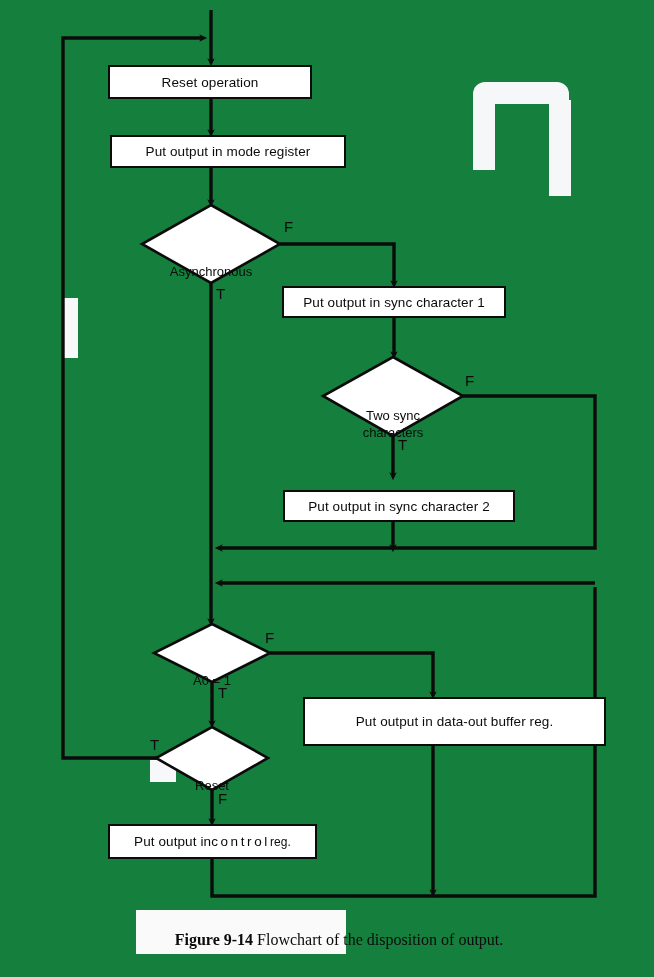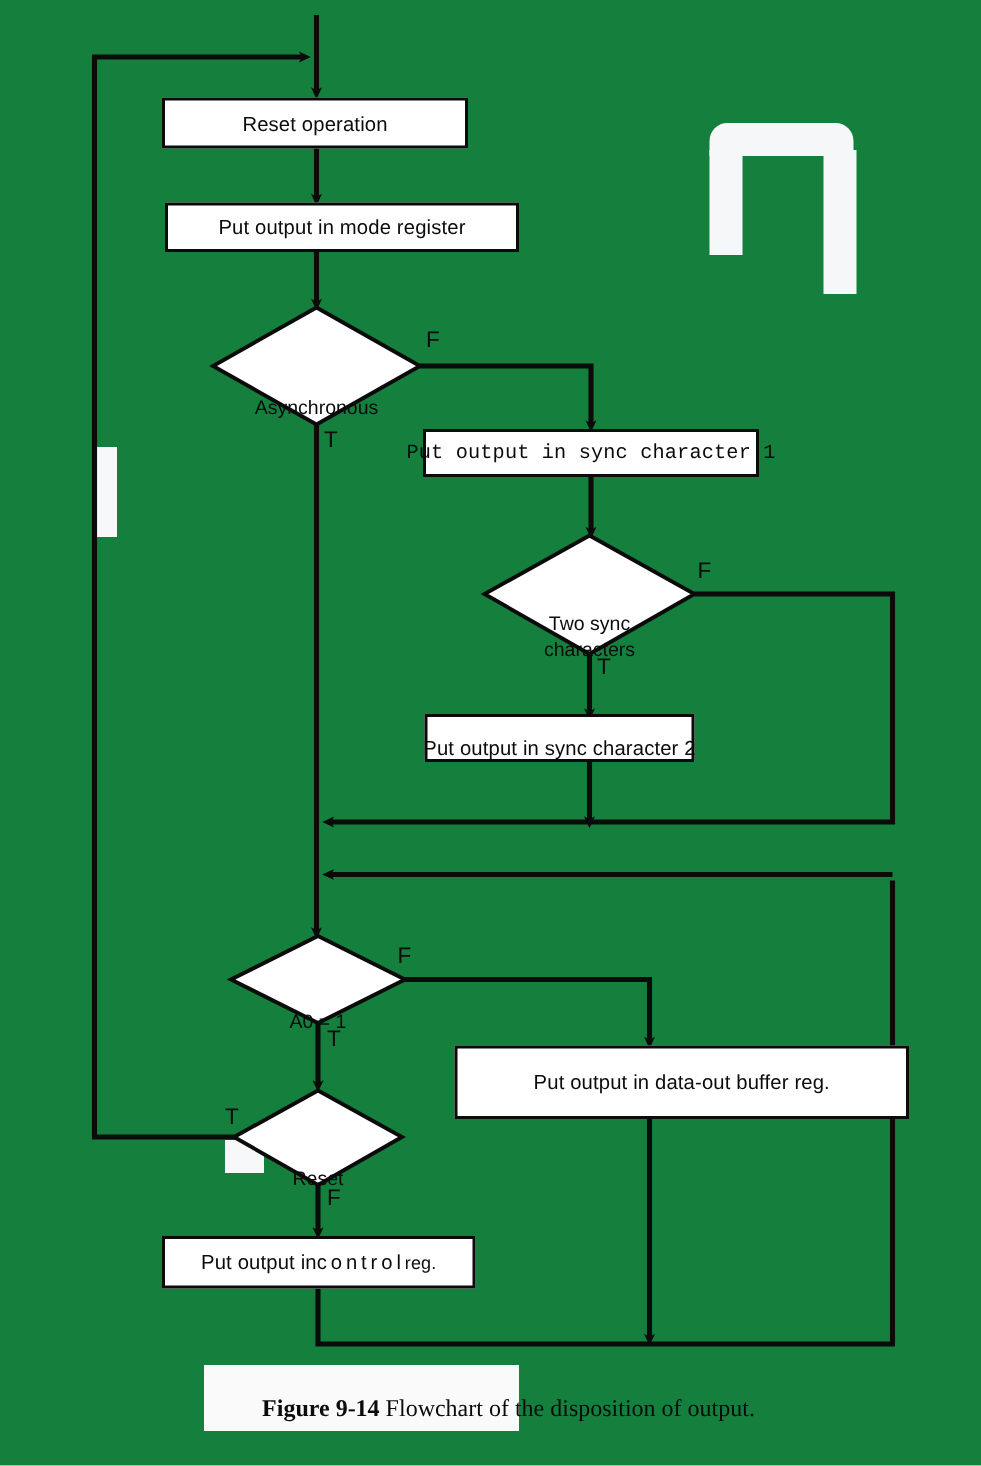--- a/index.html
+++ b/index.html
@@ -148,25 +148,25 @@
   </svg>
 
   <div class="nodebox" style="left:108px; top:65px; width:204px; height:34px;">
     <span>Reset operation</span>
   </div>
 
   <div class="nodebox" style="left:110px; top:135px; width:236px; height:33px;">
     <span>Put output in mode register</span>
   </div>
 
-  <div class="nodebox" style="left:282px; top:286px; width:224px; height:32px;font-family:Liberation Mono, monospace;">
+  <div class="nodebox" style="left:282px; top:286px; width:224px; height:32px;">
     <span>Put output in sync character 1</span>
   </div>
 
-  <div class="nodebox" style="left:283px; top:476px; width:180px; height:32px;align-items:flex-end;">
+  <div class="nodebox" style="left:283px; top:490px; width:232px; height:32px;">
     <span>Put output in sync character 2</span>
   </div>
 
   <div class="nodebox" style="left:303px; top:697px; width:303px; height:49px;">
     <span>Put output in data-out buffer reg.</span>
   </div>
 
   <div class="nodebox" style="left:108px; top:824px; width:209px; height:35px;">
     <span>Put output in </span>
       <span class="spaced">control</span>

